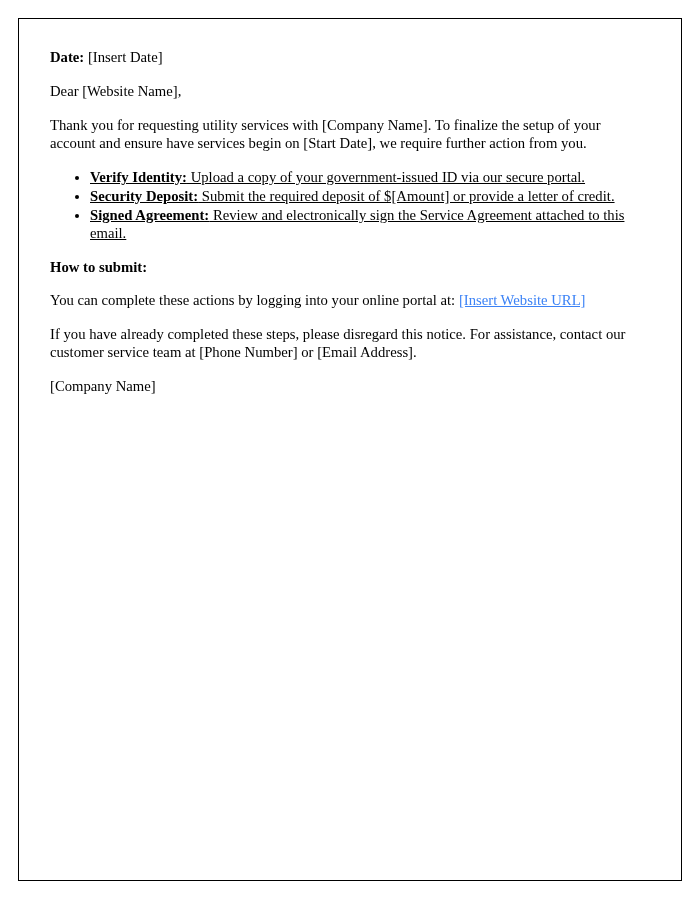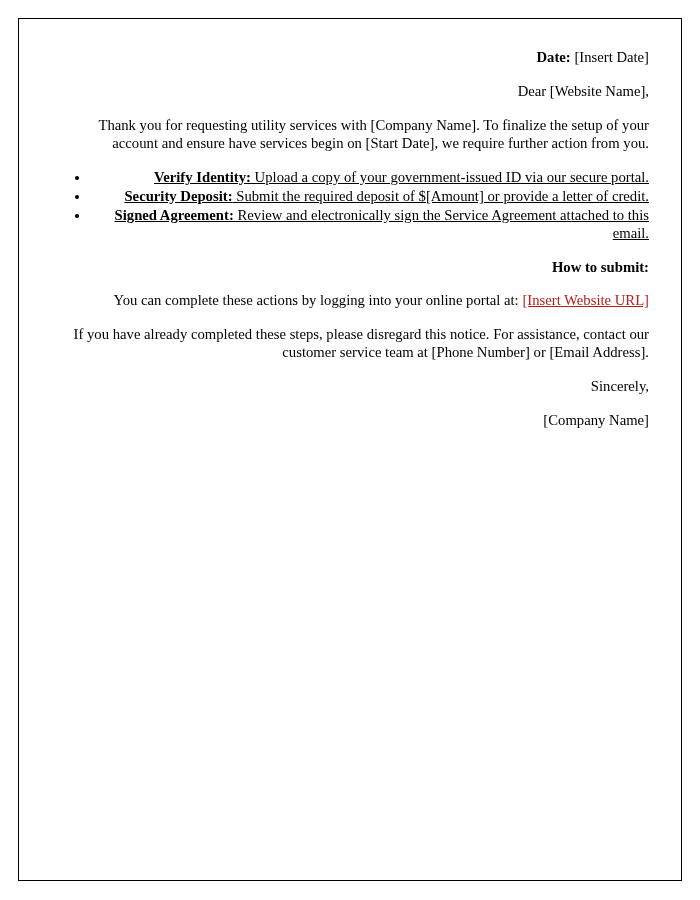--- a/index.html
+++ b/index.html
@@ -10,21 +10,20 @@
     font-family: "Liberation Serif", "DejaVu Serif", serif;
   }
   .page-frame {
     position: absolute;
     left: 18px;
     top: 18px;
     width: 664px;
     height: 863px;
     border: 1px solid #000000;
     background: #ffffff;
-    text-align: right;
   }
   .letter-body {
     padding: 30px 32px 0 31px;
     font-size: 14.7px;
     line-height: 1.22;
     color: #000000;
   }
   .para {
     margin-bottom: 16px;
   }
@@ -32,21 +31,21 @@
   ul.steps {
     margin: 0 0 16px 0;
     padding-left: 40px;
     list-style-type: disc;
     text-decoration: underline;
   }
   ul.steps li {
     margin-bottom: 1px;
   }
   a.portal-link {
-    color: #b91c1c;
+    color: #3b82f6;
     text-decoration: underline;
     cursor: pointer;
   }
   .sig-line {
     line-height: 1.22;
   }
 </style>
 </head>
 <body>
 
@@ -67,20 +66,19 @@
       <li><span class="bold">Signed Agreement:</span><span> Review and electronically sign the Service Agreement attached to this email.</span></li>
     </ul>
 
     <p class="para bold">How to submit:</p>
 
     <p class="para"><span>You can complete these actions by logging into your online portal at: </span><a class="portal-link" href="#">[Insert Website URL]</a></p>
 
 
     <p class="para">If you have already completed these steps, please disregard this notice. For assistance, contact our customer service team at [Phone Number] or [Email Address].</p>
 
-    <p class="para">Sincerely,</p>
 
     <div class="para">
       <div class="sig-line">[Company Name]</div>
     </div>
 
   </div>
 </div>
 
 </body></html>

